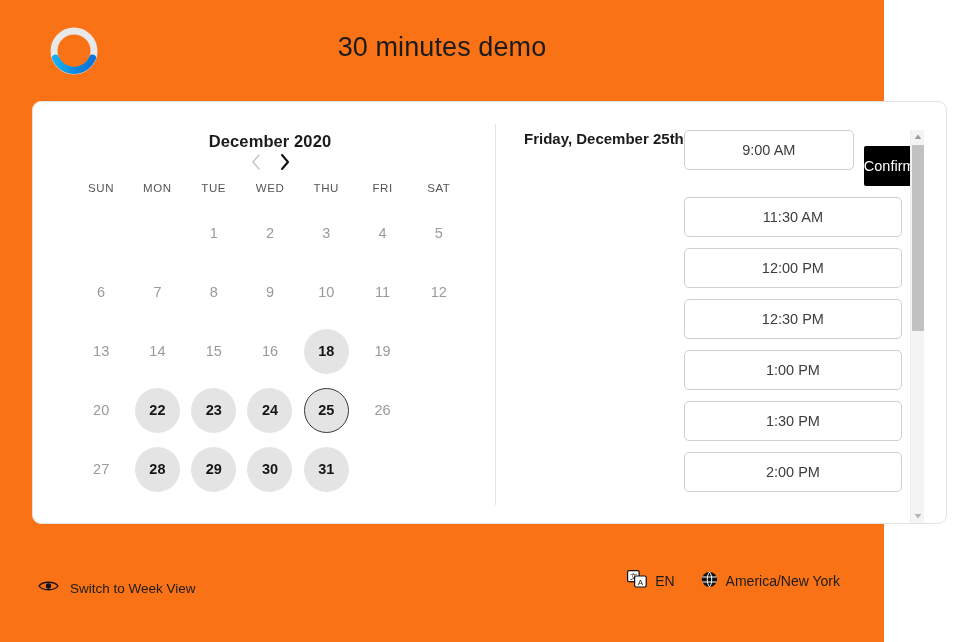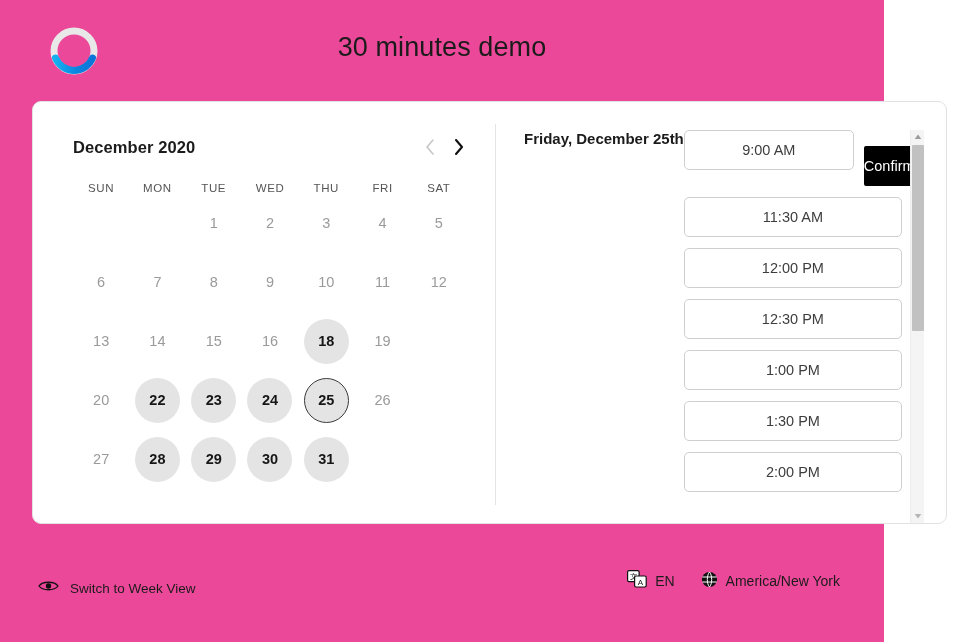--- a/index.html
+++ b/index.html
@@ -2,21 +2,21 @@
 <html><head>
 <meta charset="utf-8">
 <style>
   * { box-sizing: border-box; margin: 0; padding: 0; }
   html, body {
     width: 979px; height: 642px;
     background: #ffffff;
     font-family: "Liberation Sans", sans-serif;
     overflow: hidden;
   }
-  .page { position: relative; width: 884px; height: 642px; background: #ec4899; }
+  .page { position: relative; width: 884px; height: 642px; background: #f97316; }
 
   
   .header { position: relative; height: 100px; }
   .logo {
     position: absolute; left: 47px; top: 24px;
     width: 54px; height: 54px;
   }
   .title {
     position: absolute; left: 0; right: 0; top: 32px;
     text-align: center;
@@ -34,33 +34,33 @@
   }
   .card-inner { display: flex; height: 100%; }
 
   
   .cal-panel {
     width: 462px; padding: 30px 28px 0 40px;
     position: relative;
   }
   .cal-head {
     display: flex; align-items: center; justify-content: space-between;
-    height: 30px; margin-bottom: 20px;
+    height: 30px; margin-bottom: 20px; flex-direction: column;
   }
   .cal-month {
     font-size: 16.5px; font-weight: 700; color: #1b1b1b;
     letter-spacing: .1px;
   }
   .cal-nav { display: flex; align-items: center; gap: 13px; }
   .chev { width: 16px; height: 22px; display: block; }
 
   .weekdays, .weekrow {
     display: grid; grid-template-columns: repeat(7, 1fr);
   }
-  .weekdays { }
+  .weekdays { margin-bottom: 10px; }
   .wd {
     text-align: center; font-size: 11.5px; color: #555;
     letter-spacing: .6px;
   }
   .weekrow { margin-bottom: 1px; }
   .daycell {
     height: 58px; display: flex; align-items: center; justify-content: center;
   }
   .day {
     width: 45px; height: 45px; border-radius: 50%;

